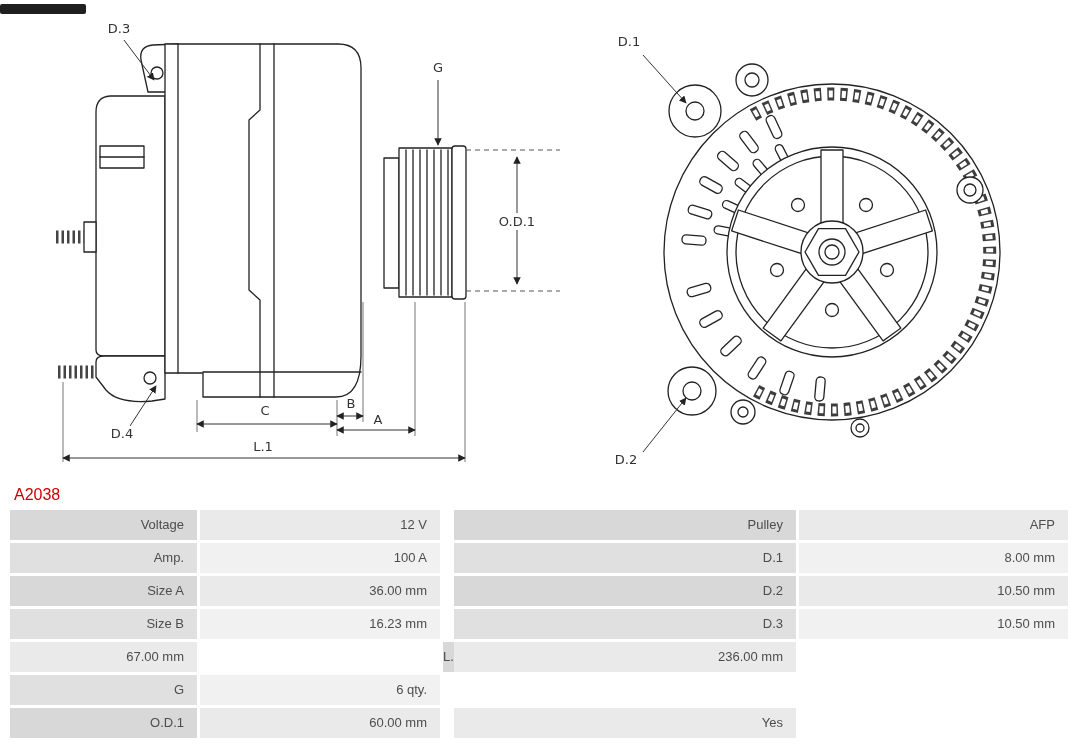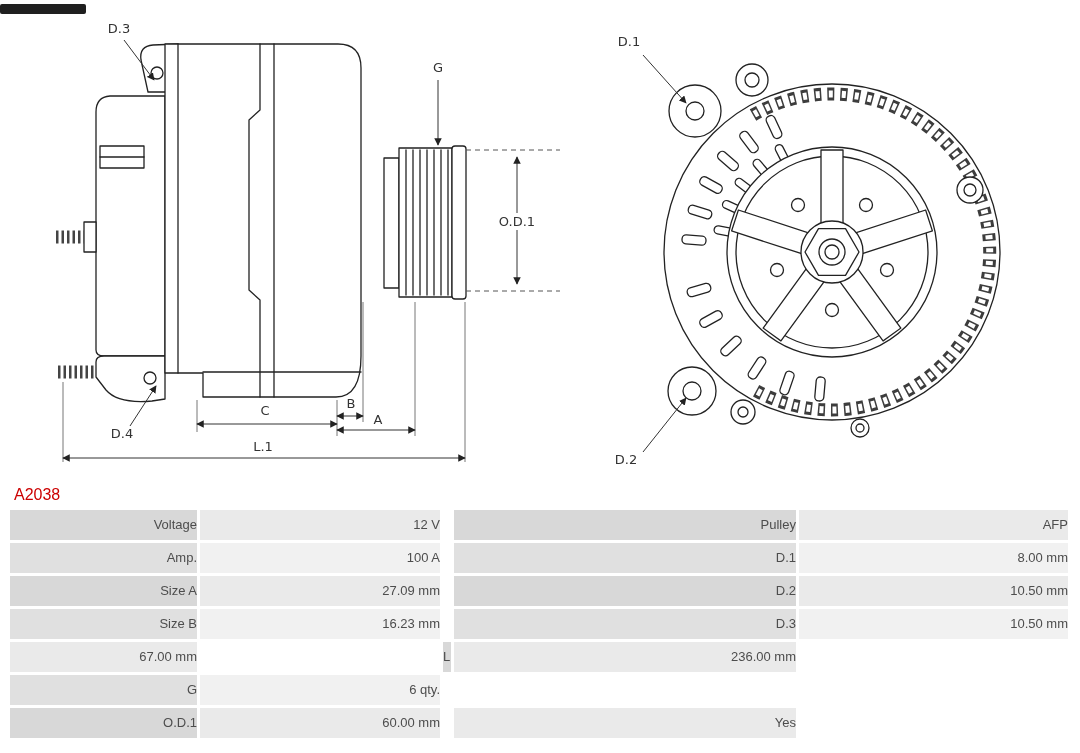--- a/index.html
+++ b/index.html
@@ -17,21 +17,21 @@
   .dash{stroke:#555;stroke-width:1;stroke-dasharray:5 4;fill:none;}
   .thread{stroke:#444;stroke-width:13;stroke-dasharray:2.5 3;fill:none;}
   .teeth-dark{fill:none;stroke:#3d3d3d;stroke-width:13;stroke-dasharray:7 6;}
   .teeth-light{fill:none;stroke:#ffffff;stroke-width:7;stroke-dasharray:4 9;stroke-dashoffset:-1.5;}
   .lbl{font-size:13px;fill:#333;font-family:"DejaVu Sans",sans-serif;}
 
   .pn{margin:8px 0 6px 14px;font-size:16px;font-weight:400;color:#cc0000;}
 
   .spec-table{margin:0 10px;}
   .trow{display:grid;grid-template-columns:187px 240px 8px 342px 269px;column-gap:3px;height:30px;margin-bottom:3px;}
-  .cell{font-size:13px;line-height:30px;text-align:right;color:#4d4d4d;box-sizing:border-box;white-space:nowrap;overflow:hidden;}
+  .cell{font-size:13px;line-height:30px;text-align:right;padding-right:13px;color:#4d4d4d;box-sizing:border-box;white-space:nowrap;overflow:hidden;}
   .cell.spacer{background:transparent;padding:0;}
   .trow:nth-child(odd) .label{background:#d8d8d8;}
   .trow:nth-child(odd) .value{background:#eaeaea;}
   .trow:nth-child(even) .label{background:#e0e0e0;}
   .trow:nth-child(even) .value{background:#f1f1f1;}
 </style>
 </head>
 <body>
 
 <div class="logo-frag"></div>
@@ -197,21 +197,21 @@
   </div>
   <div class="trow">
     <div class="cell label">Amp.</div>
     <div class="cell value">100 A</div>
     <div class="cell spacer"></div>
     <div class="cell label">D.1</div>
     <div class="cell value">8.00 mm</div>
   </div>
   <div class="trow">
     <div class="cell label">Size A</div>
-    <div class="cell value">27.09 mm</div>
+    <div class="cell value">36.00 mm</div>
     <div class="cell spacer"></div>
     <div class="cell label">D.2</div>
     <div class="cell value">10.50 mm</div>
   </div>
   <div class="trow">
     <div class="cell label">Size B</div>
     <div class="cell value">16.23 mm</div>
     <div class="cell spacer"></div>
     <div class="cell label">D.3</div>
     <div class="cell value">10.50 mm</div>

